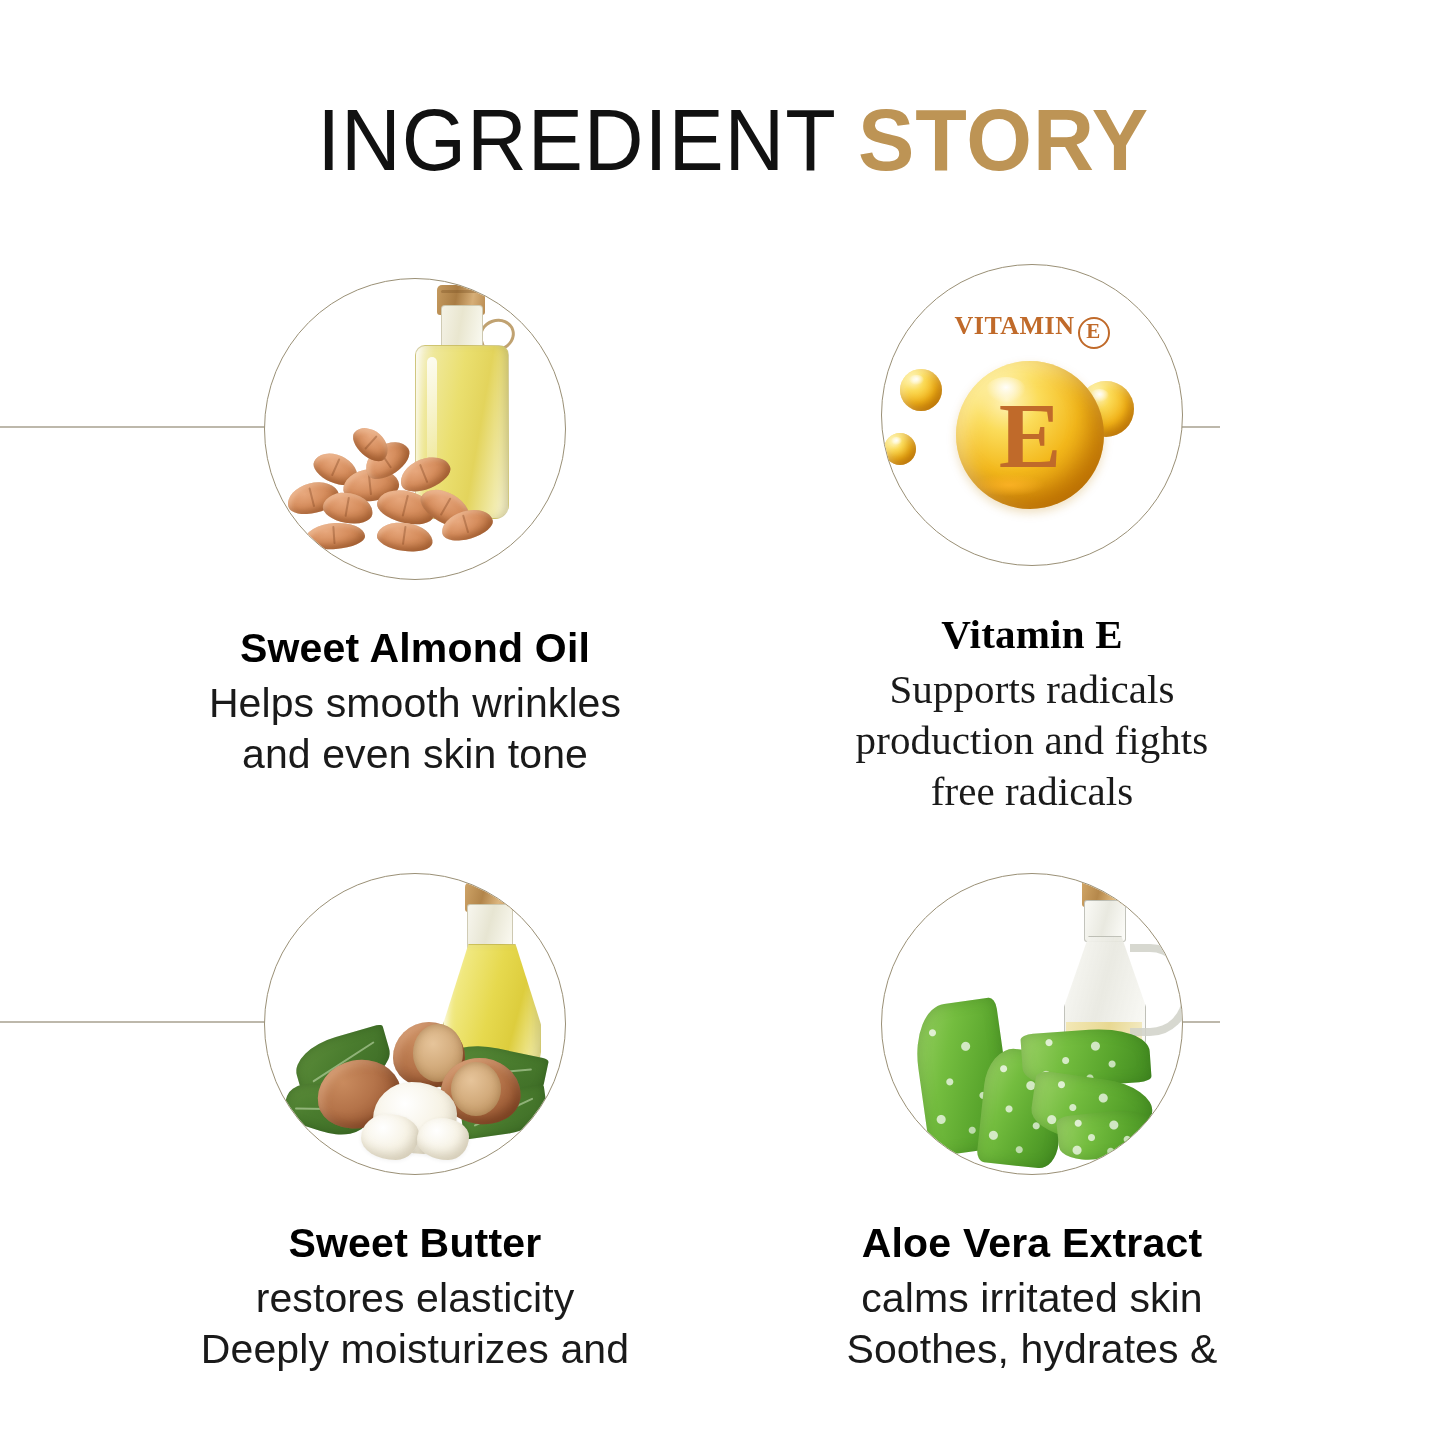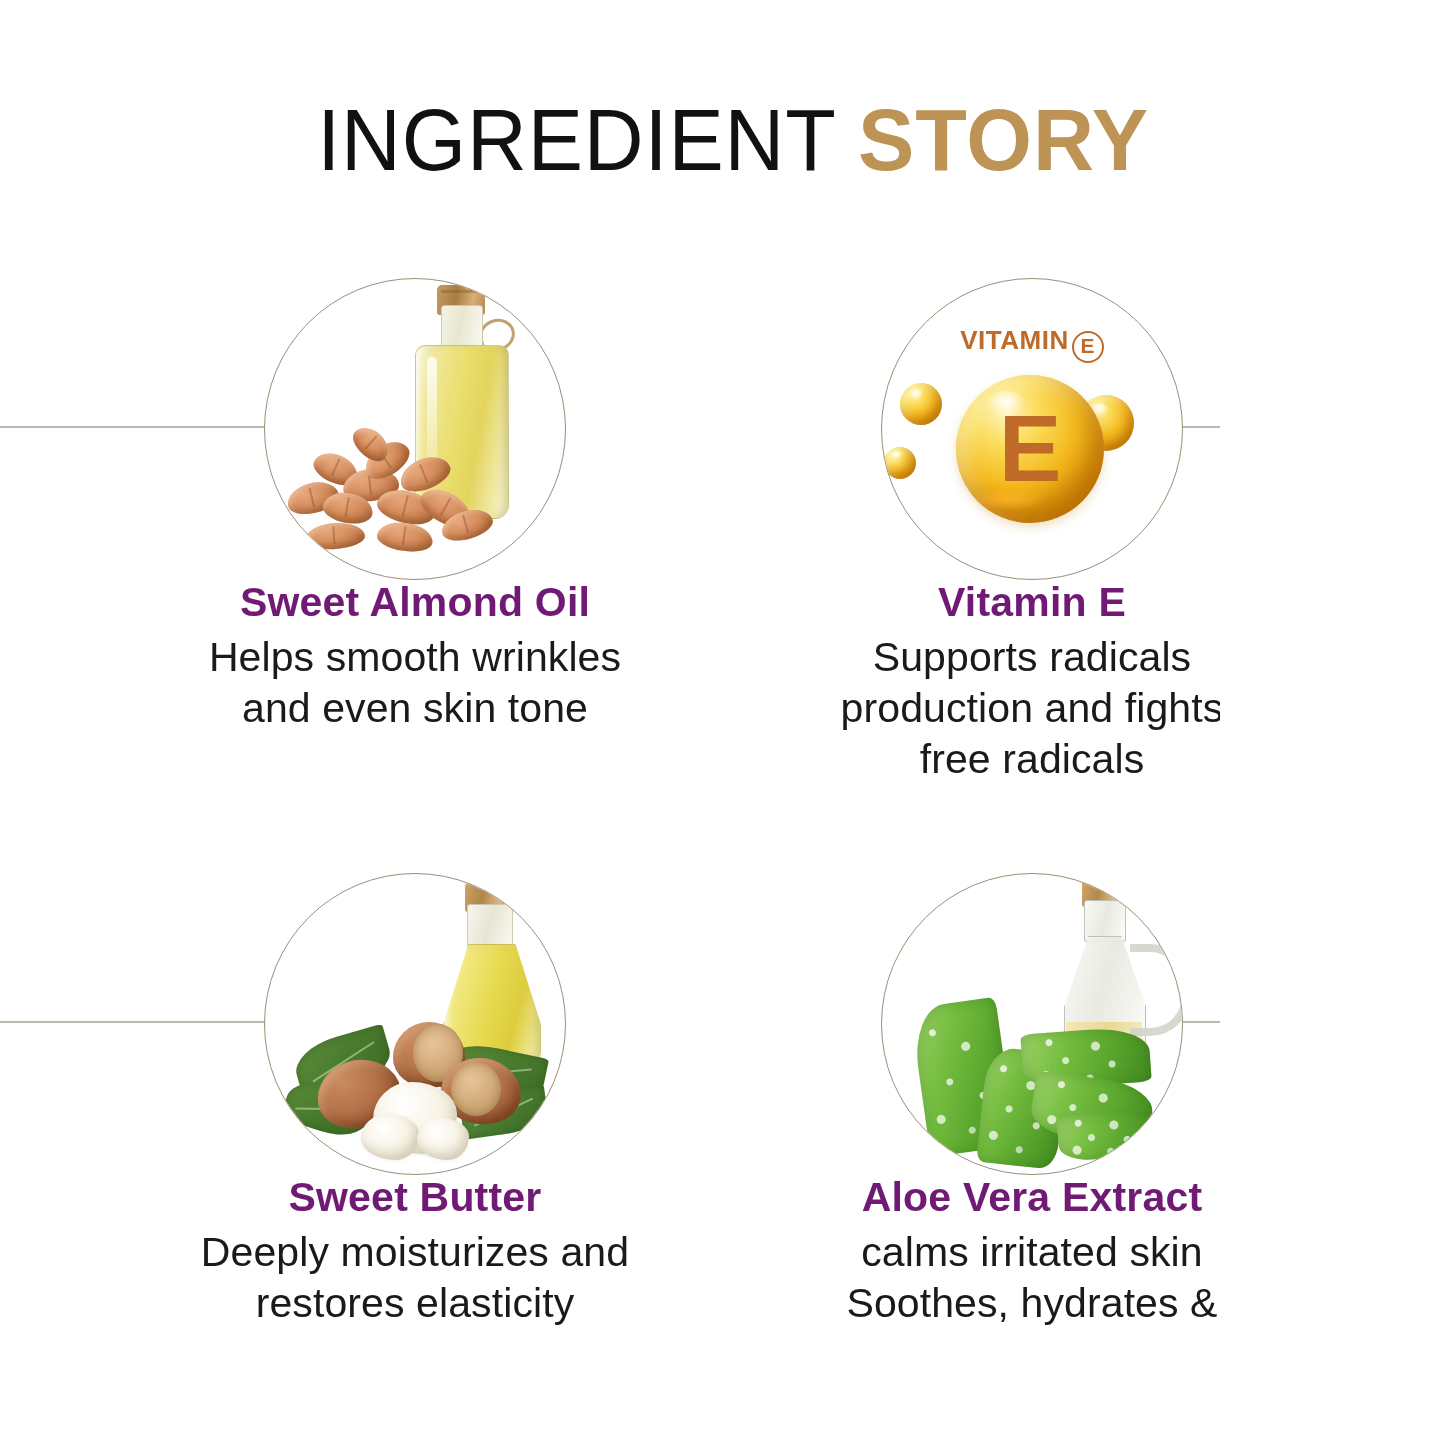--- a/index.html
+++ b/index.html
@@ -61,39 +61,40 @@
   .rule.r2-left  { left: 0px;    top: 1021px; width: 269px; }
   .rule.r2-right { left: 1176px; top: 1021px; width: 269px; }
 
   
   .card {
     position: absolute;
     width: 620px;
     text-align: center;
   }
   .card.c1 { left: 105px;  top: 278px; }
-  .card.c2 { left: 722px;  top: 278px; }
+  .card.c2 { left: 722px;  top: 264px; font-family: Liberation Serif, serif; }
   .card.c3 { left: 105px;  top: 873px; }
   .card.c4 { left: 722px;  top: 873px; }
 
   .circle {
     position: relative;
     width: 300px;
     height: 300px;
     margin: 0 auto;
     border: 1.6px solid #9a9076;
     border-radius: 50%;
     background: #ffffff;
     overflow: hidden;
   }
 
   .ing-name {
+    margin-top: 46px;
     font-size: 41px;
     font-weight: 700;
-    color: #701a75;
+    color: #000000;
     line-height: 1.12;
     letter-spacing: 0.2px;
   }
   .ing-desc {
     margin-top: 6px;
     font-size: 41px;
     font-weight: 400;
     color: #1a1a1a;
     line-height: 1.24;
     letter-spacing: 0.1px;
@@ -393,22 +394,22 @@
         <div class="nut-open" style="left:148px; top:150px; width:50px; height:58px;"></div>
         <div class="nut" style="left:176px; top:184px; width:80px; height:66px; transform:rotate(8deg);"></div>
         <div class="nut-open" style="left:186px; top:188px; width:50px; height:54px;"></div>
         <div class="butter" style="left:108px; top:208px; width:84px; height:72px;"></div>
         <div class="butter" style="left:96px;  top:240px; width:58px; height:46px;"></div>
         <div class="butter" style="left:152px; top:244px; width:52px; height:42px;"></div>
       </div>
     </div>
     <div class="ing-name">Sweet Butter</div>
     <div class="ing-desc">
+      <div>restores elasticity</div>
       <div>Deeply moisturizes and</div>
-      <div>restores elasticity</div>
     </div>
   </div>
 
   <div class="card c4">
     <div class="circle">
       <div class="aloe-scene">
         <div class="al-cork"></div>
         <div class="al-neck"></div>
         <div class="al-bottle"></div>
         <div class="al-liquid"></div>

